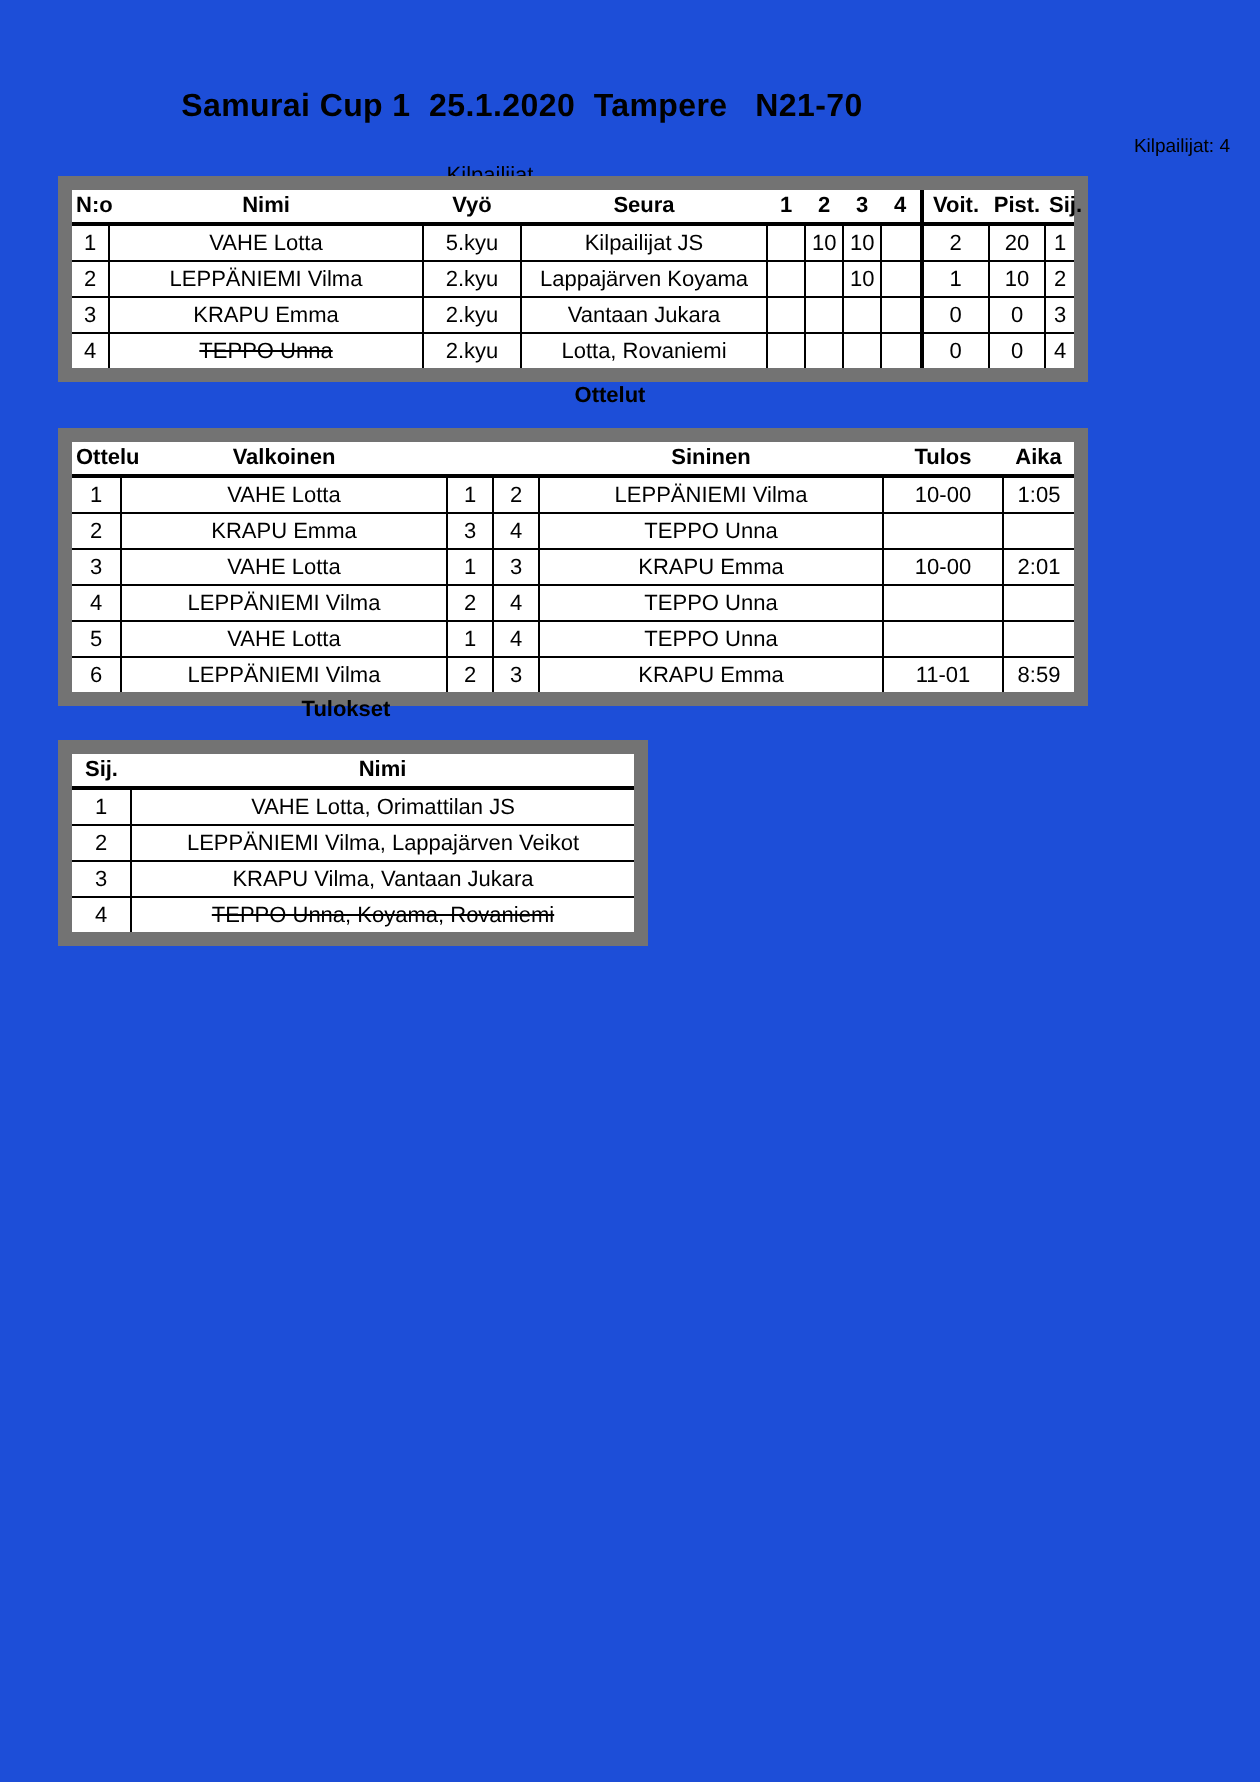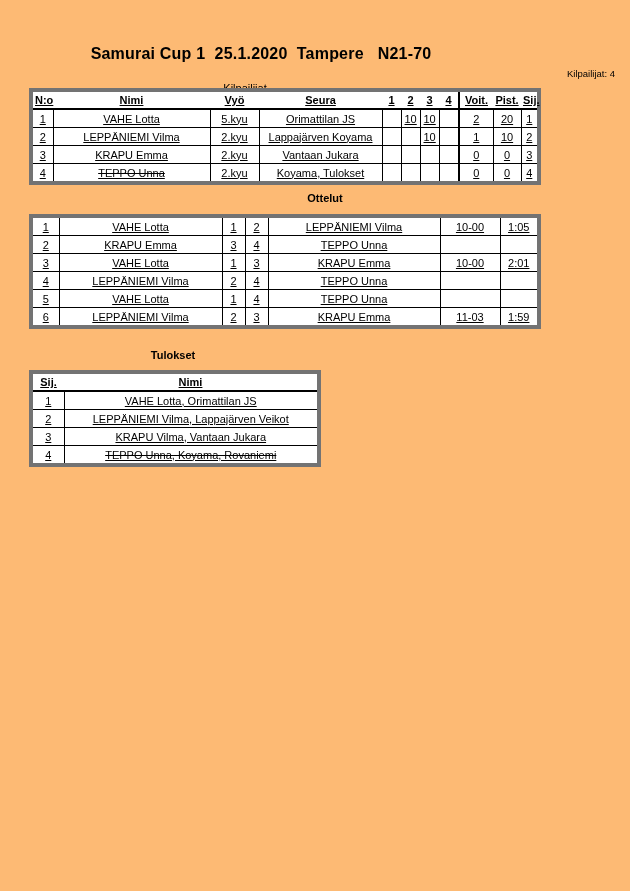--- a/index.html
+++ b/index.html
@@ -1,37 +1,36 @@
 <!DOCTYPE html>
 <html><head>
 <meta charset="utf-8">
 <style>
   html,body{margin:0;padding:0;background:#ffffff;}
   #page{
     position:relative;
     width:630px;height:891px;
-    background:#fdba74;
+    background:#1d4ed8;
     font-family:"Liberation Sans","DejaVu Sans",sans-serif;
     color:#000;
     overflow:hidden;
   }
   .center-anchor{position:absolute;transform:translateX(-50%);white-space:pre;}
   #main-title{top:45px;left:261px;font-size:16px;font-weight:bold;letter-spacing:0.2px;}
   #sub-kilpailijat{top:66px;left:245px;font-size:11px;font-weight:normal;margin-top:16px;}
   #competitor-count{position:absolute;top:68px;right:15px;font-size:9.5px;padding-left:16px;}
-  #ottelut-title{top:192px;left:325px;font-size:11px;font-weight:bold;}
+  #ottelut-title{top:192px;left:305px;font-size:11px;font-weight:bold;}
   #tulokset-title{top:349px;left:173px;font-size:11px;font-weight:bold;}
 
   table.tbl{
     position:absolute;
     border-collapse:collapse;
     table-layout:fixed;
-    border:4px solid #737373;
+    border:7px solid #737373;
     background:#fff;
-    text-decoration:underline;
   }
   #tbl-kilpailijat{left:29px;top:88px;width:508px;}
   #tbl-ottelut{left:29px;top:214px;width:508px;}
   #tbl-tulokset{left:29px;top:370px;width:288px;}
 
   .tbl th{
     border:none;
     border-bottom:2px solid #000;
     font-size:11px;font-weight:bold;
     height:16px;padding:0 2px;
@@ -83,21 +82,21 @@
       <th>3</th>
       <th>4</th>
       <th class="thickL">Voit.</th>
       <th>Pist.</th>
       <th>Sij.</th>
     </tr>
     <tr>
       <td>1</td>
       <td class="al">VAHE Lotta</td>
       <td>5.kyu</td>
-      <td class="al">Orimattilan JS</td>
+      <td class="al">Kilpailijat JS</td>
       <td></td>
       <td>10</td>
       <td>10</td>
       <td></td>
       <td class="thickL">2</td>
       <td>20</td>
       <td>1</td>
     </tr>
     <tr>
       <td>2</td>
@@ -122,21 +121,21 @@
       <td></td>
       <td></td>
       <td class="thickL">0</td>
       <td>0</td>
       <td>3</td>
     </tr>
     <tr>
       <td>4</td>
       <td class="al struck">TEPPO Unna</td>
       <td>2.kyu</td>
-      <td class="al">Koyama, Tulokset</td>
+      <td class="al">Lotta, Rovaniemi</td>
       <td></td>
       <td></td>
       <td></td>
       <td></td>
       <td class="thickL">0</td>
       <td>0</td>
       <td>4</td>
     </tr>
   </tbody>
     </table>
@@ -147,20 +146,29 @@
     <colgroup>
       <col style="width:28px">
         <col style="width:163px">
         <col style="width:23px">
         <col style="width:23px">
       <col style="width:172px">
         <col style="width:60px">
         <col style="width:39px">
     </colgroup>
     <tbody>
+        <tr>
+      <th class="al">Ottelu</th>
+      <th>Valkoinen</th>
+      <th></th>
+      <th></th>
+      <th>Sininen</th>
+      <th>Tulos</th>
+      <th>Aika</th>
+    </tr>
     <tr>
       <td>1</td>
       <td class="al">VAHE Lotta</td>
       <td>1</td>
       <td>2</td>
       <td class="al">LEPPÄNIEMI Vilma</td>
       <td>10-00</td>
       <td>1:05</td>
     </tr>
     <tr>
@@ -198,22 +206,22 @@
       <td class="al">TEPPO Unna</td>
       <td></td>
       <td></td>
     </tr>
     <tr>
       <td>6</td>
       <td class="al">LEPPÄNIEMI Vilma</td>
       <td>2</td>
       <td>3</td>
       <td class="al">KRAPU Emma</td>
-      <td>11-03</td>
-      <td>1:59</td>
+      <td>11-01</td>
+      <td>8:59</td>
     </tr>
   </tbody>
     </table>
 
   <div id="tulokset-title" class="center-anchor">Tulokset</div>
 
   <table id="tbl-tulokset" class="tbl">
     <colgroup>
       <col style="width:33px">
         <col style="width:255px">

